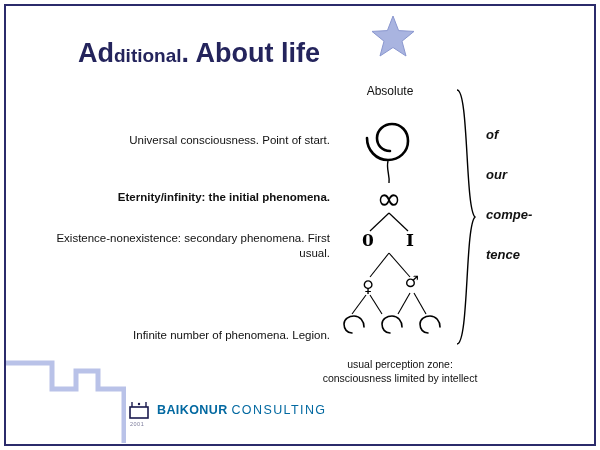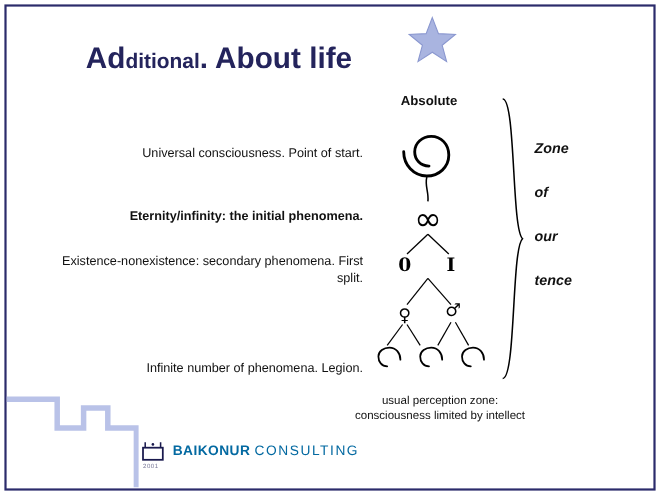--- a/index.html
+++ b/index.html
@@ -76,21 +76,21 @@
   .desc.l5 { left: 30px; top: 328px; }
 
   
   .absolute-label {
     position: absolute;
     left: 340px;
     top: 84px;
     width: 100px;
     text-align: center;
     font-size: 12px;
-    font-weight: bold;
+    font-weight: normal;
     color: #111111;
   }
 
   
   .diagram {
     position: absolute;
     left: 330px;
     top: 105px;
     width: 120px;
     height: 245px;
@@ -186,21 +186,21 @@
   <svg class="star" viewBox="0 0 46 46">
     <polygon points="23,2 28.6,16.6 44,17.4 32,27.2 36,42 23,33.5 10,42 14,27.2 2,17.4 17.4,16.6" fill="#a9b4e0" stroke="#8a97cf" stroke-width="1"></polygon>
   </svg>
 
   <div class="title">
     <span class="big">Ad</span><span class="small">ditional</span><span class="big2">. About life</span>
   </div>
 
   <div class="desc l1">Universal consciousness. Point of start.</div>
   <div class="desc l2">Eternity/infinity: the initial phenomena.</div>
-  <div class="desc l3">Existence-nonexistence: secondary phenomena. First split.</div>
+  <div class="desc l3">Existence-nonexistence: secondary phenomena. First usual.</div>
   <div class="desc l5">Infinite number of phenomena. Legion.</div>
 
   <div class="absolute-label">Absolute</div>
 
   <svg class="diagram" viewBox="0 0 120 245">
 
     <g fill="none" stroke="#000000" stroke-width="2.6" stroke-linecap="round">
       <path d="M60 46 C52 46 47 40 47 33 C47 25 54 19 62 19 C71 19 78 26 78 36 C78 47 69 55 58 55 C46 55 37 45 37 33"></path>
     </g>
 
@@ -230,23 +230,23 @@
       <path d="M60 228 C55 228 52 224 52 219 C52 214 57 211 62 211 C68 211 72 216 72 222"></path>
       <path d="M98 228 C93 228 90 224 90 219 C90 214 95 211 100 211 C106 211 110 216 110 222"></path>
     </g>
   </svg>
 
   <svg class="bracket" viewBox="0 0 24 258">
     <path d="M2 2 C14 2 10 120 20 129 C10 138 14 256 2 256" fill="none" stroke="#000000" stroke-width="1.4"></path>
   </svg>
 
   <div class="zone-words">
-    <div>Zone</div>
     <div>of</div>
     <div>our</div>
+    <div>compe-</div>
     <div>tence</div>
   </div>
 
   <div class="caption">
     <div>usual perception zone:</div>
     <div>consciousness limited by intellect</div>
   </div>
 
   <svg class="decor" viewBox="0 0 120 90">
     <polyline points="0,8 46,8 46,34 70,34 70,16 92,16 92,34 118,34 118,88" fill="none" stroke="#b9c2e8" stroke-width="5"></polyline>

